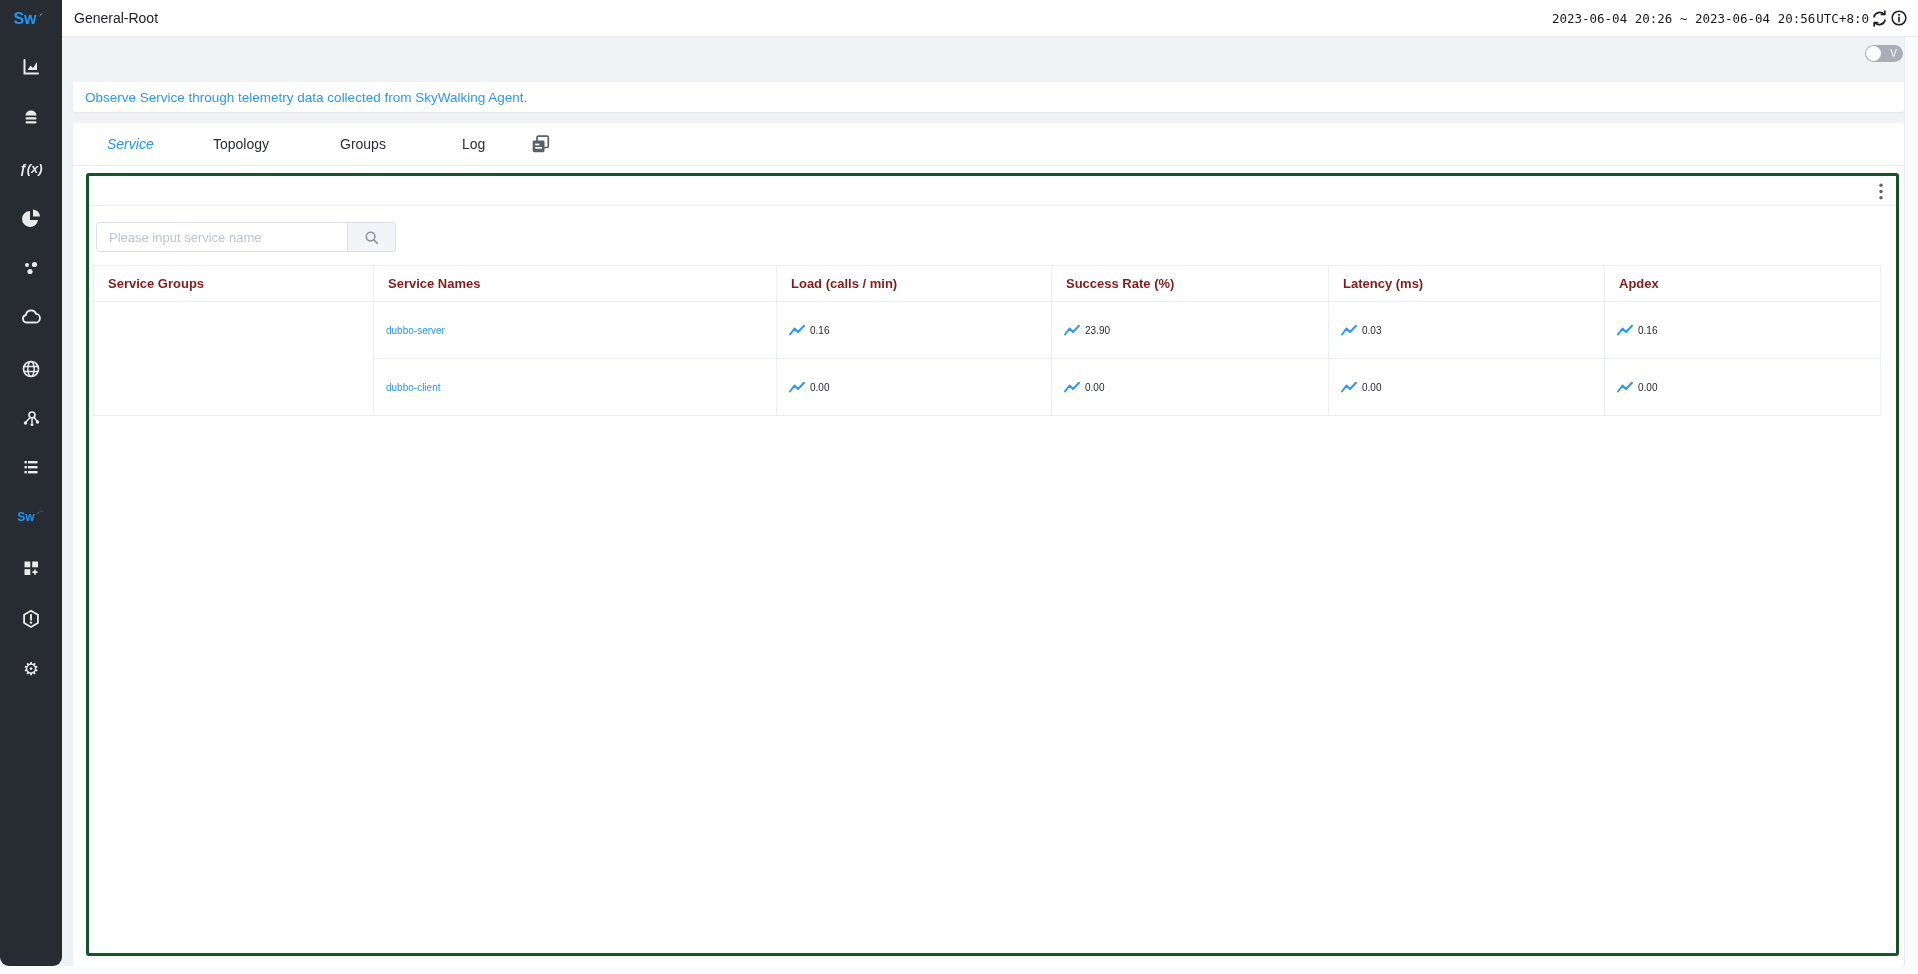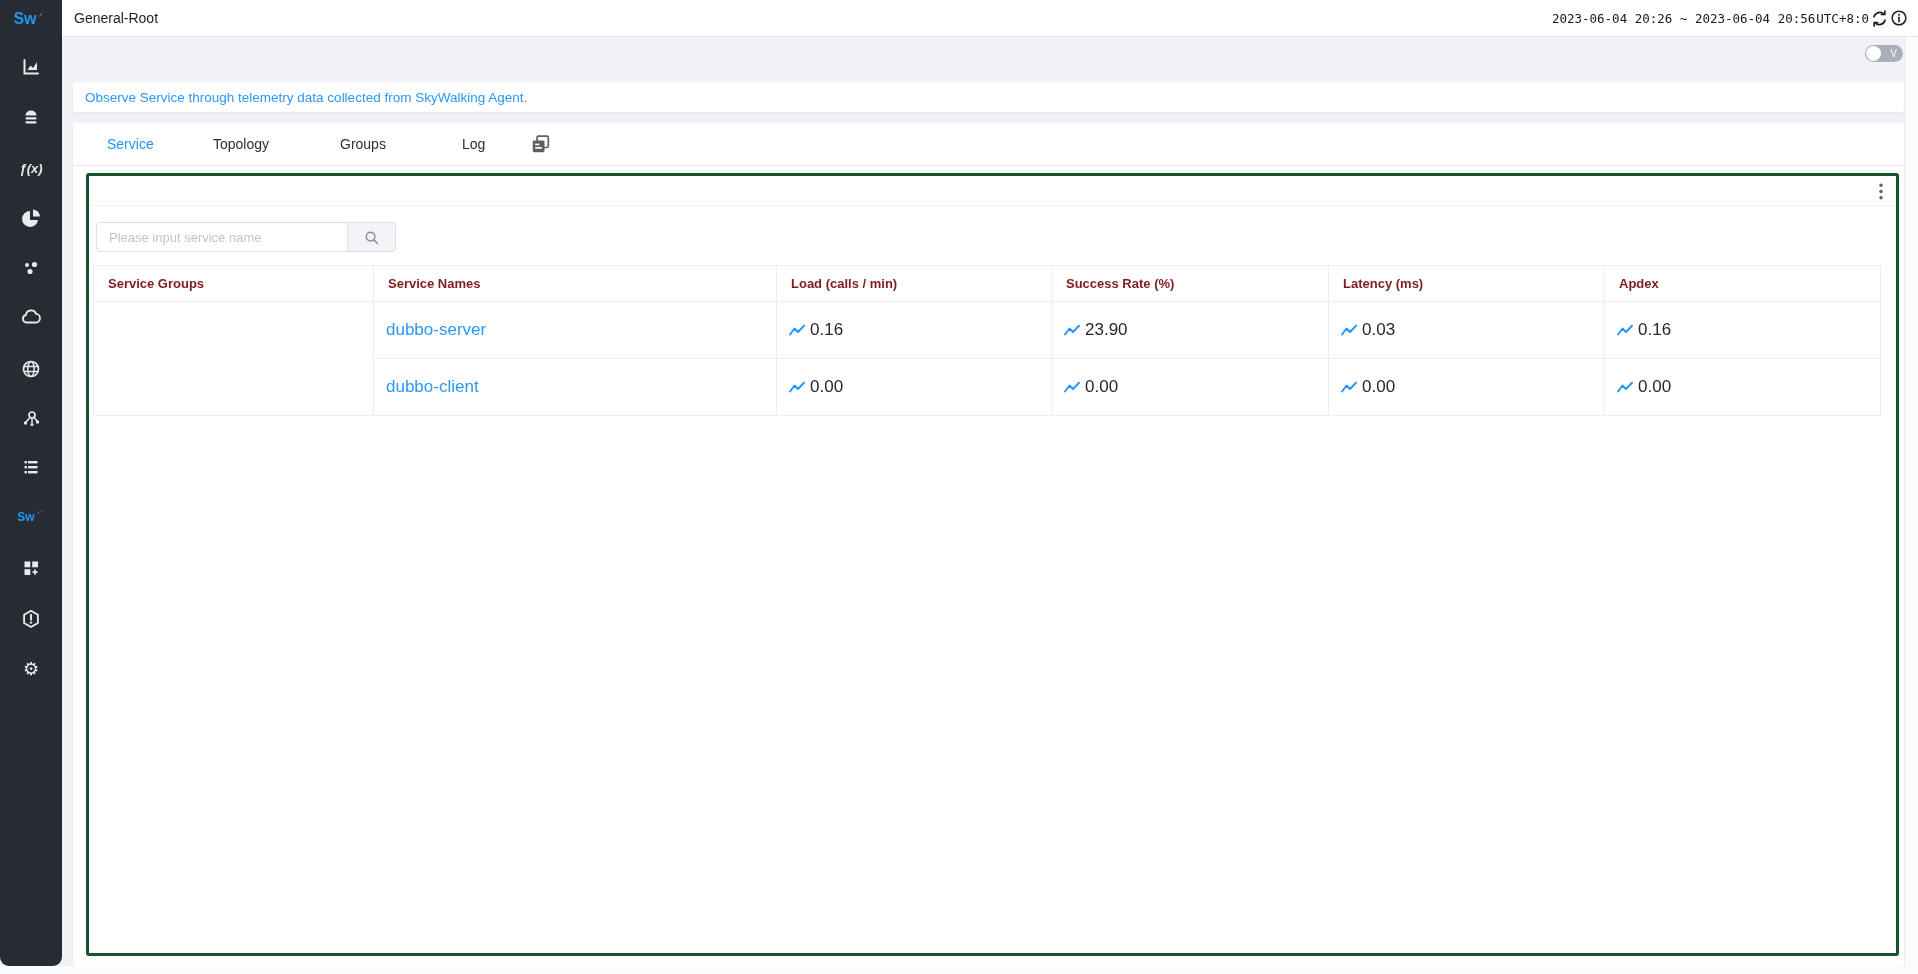--- a/index.html
+++ b/index.html
@@ -38,40 +38,40 @@
   .banner{position:absolute;left:73px;top:82px;width:1831px;height:30px;background:#fff;
     border-radius:3px;box-shadow:0 1px 3px rgba(0,0,0,.05);display:flex;align-items:center;}
   .banner-text{margin-left:12px;font-size:13.5px;color:#2b98f4;cursor:pointer;}
 
   
   .main-card{position:absolute;left:73px;top:123px;width:1831px;height:843px;background:#fff;
     border-radius:3px;box-shadow:0 1px 3px rgba(0,0,0,.05);}
   .tabs-row{position:relative;height:43px;border-bottom:1px solid #e9ebee;}
   .tab{position:absolute;top:0;line-height:43px;font-size:14px;color:#2c2f33;cursor:pointer;}
   .tab.active{color:#2196f3;}
-  .tab-1{left:34px;} .tab-2{left:140px;} .tab-3{left:267px;} .tab-4{left:389px;}
+  .tab-1{left:34px;font-style:italic;} .tab-2{left:140px;} .tab-3{left:267px;} .tab-4{left:389px;}
   .tab-icon{position:absolute;left:457px;top:11px;cursor:pointer;}
 
   
   .widget-panel{position:absolute;left:13px;top:50px;width:1813px;height:783px;background:#fff;
     border:3px solid #14532d;border-radius:3px;box-shadow:0 1px 4px rgba(0,0,0,.05);}
   .panel-header{position:relative;height:30px;border-bottom:1px solid #f0f1f3;}
   .kebab{position:absolute;right:13px;top:7px;cursor:pointer;}
 
   .search-row{display:flex;margin:16px 0 0 7px;}
   .search-input{width:252px;height:30px;border:1px solid #dcdfe6;border-radius:4px 0 0 4px;
     padding:0 10px 0 12px;font-size:13px;color:#333;outline:none;font-family:"Liberation Sans",sans-serif;}
   .search-input::placeholder{color:#bfc5cd;}
   .search-btn{width:48px;height:30px;background:#f2f4f7;border:1px solid #dcdfe6;border-left:none;
     border-radius:0 4px 4px 0;display:flex;align-items:center;justify-content:center;cursor:pointer;padding:0;}
 
   table.services{margin:13px 0 0 4px;border-collapse:collapse;table-layout:fixed;width:1787px;}
   .services th,.services td{border:1px solid #ebeef5;text-align:left;}
   .services th{height:36px;padding-left:14px;font-size:13px;color:#7f1d1d;font-weight:bold;}
-  .services td{height:57px;padding-left:12px;font-size:17px;color:#25282c;}
+  .services td{height:57px;padding-left:12px;font-size:10px;color:#25282c;}
   .service-link{color:#2b98f4;cursor:pointer;text-decoration:none;}
   .metric{display:flex;align-items:center;gap:5px;}
   .trend{display:flex;cursor:pointer;}
 
   
   .scroll-strip-right{position:absolute;right:0;top:37px;width:14px;height:929px;
     background:#fafbfc;border-left:1px solid #e8eaec;z-index:4;}
   .scroll-strip-bottom{position:absolute;left:0;top:966px;width:1918px;height:8px;background:#fbfcfd;z-index:5;}
 </style>
 </head>

